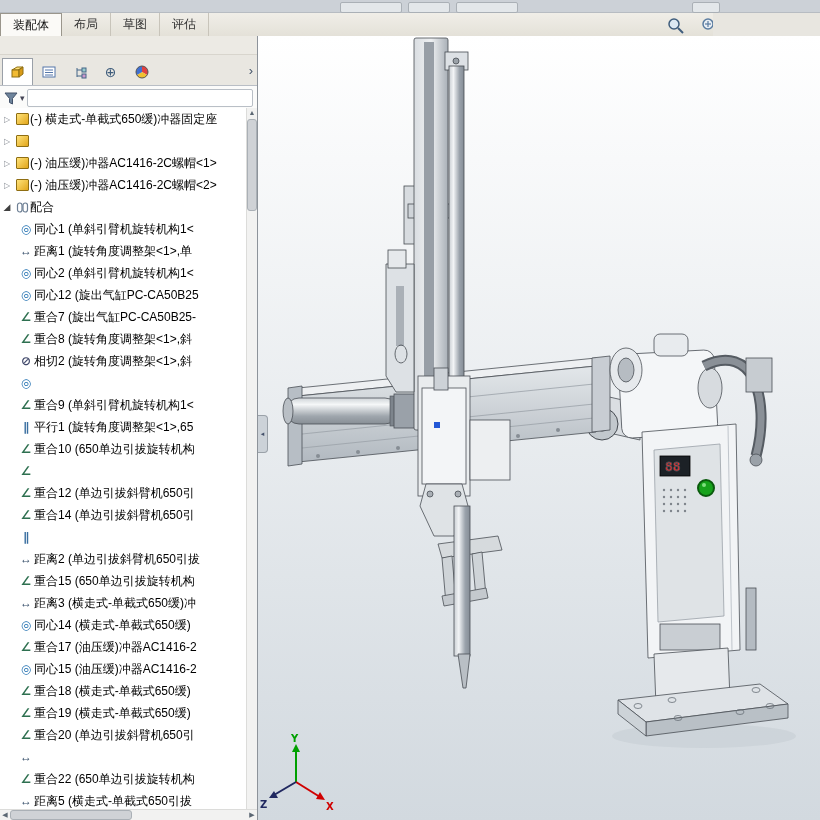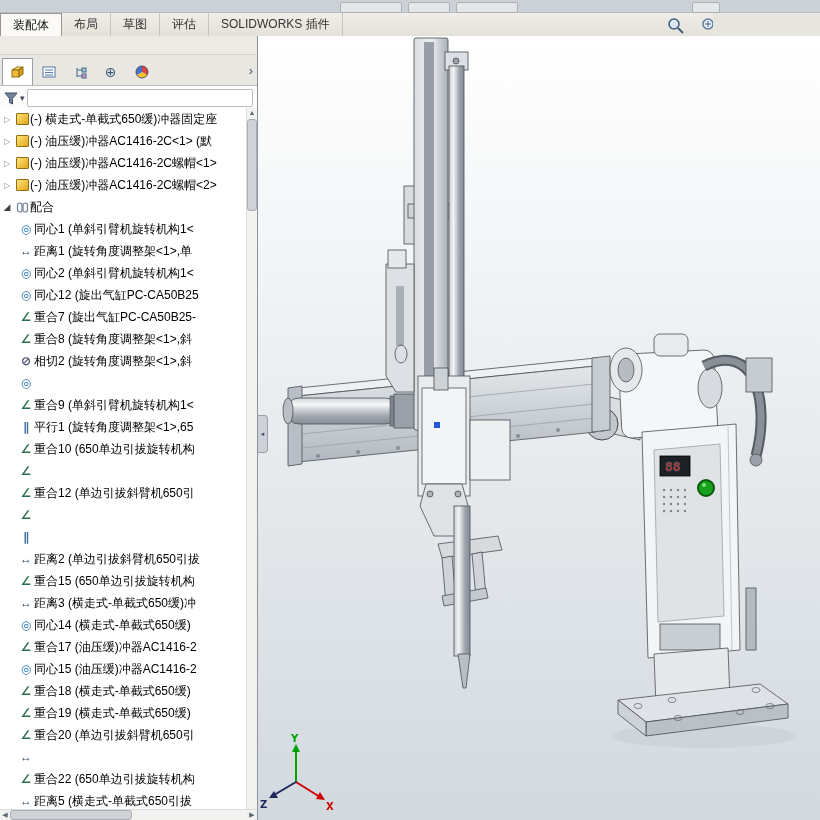--- a/index.html
+++ b/index.html
@@ -66,21 +66,20 @@
     <div class="tb-stub" style="left:456px;width:60px;"></div>
     <div class="tb-stub" style="left:692px;width:26px;"></div>
   </div>
 
   <div class="tabsbar">
     <div class="tabs">
         <div class="cm-tab active">装配体</div>
         <div class="cm-tab">布局</div>
         <div class="cm-tab">草图</div>
         <div class="cm-tab">评估</div>
-        <div class="cm-tab">SOLIDWORKS 插件</div>
       </div>
     <div class="bar-rest">
       <svg class="hud-ico" style="right:28px;" width="18" height="18">
         <circle cx="7" cy="7" r="5" fill="#dce8f2" stroke="#3f5d7c" stroke-width="1.5"></circle>
         <line x1="11" y1="11" x2="16" y2="16" stroke="#3f5d7c" stroke-width="2"></line>
       </svg>
       <svg class="hud-ico" style="right:0;" width="12" height="18">
         <circle cx="7" cy="7" r="5" fill="#e8eef4" stroke="#5a7ca0" stroke-width="1.5"></circle>
         <line x1="7" y1="4" x2="7" y2="10" stroke="#5a7ca0" stroke-width="1.2"></line>
         <line x1="4" y1="7" x2="10" y2="7" stroke="#5a7ca0" stroke-width="1.2"></line>
@@ -141,21 +140,20 @@
        <span class="ticon">
             <span class="ico-part"></span>
           </span>
        <span class="lbl">(-) 横走式-单截式650缓)冲器固定座</span>
      </div>
         <div class="trow">
        <span class="arr">▷</span>
        <span class="ticon">
             <span class="ico-part"></span>
           </span>
-       <span class="lbl">(-) 油压缓)冲器AC1416-2C&lt;1&gt; (默</span>
      </div>
         <div class="trow">
        <span class="arr">▷</span>
        <span class="ticon">
             <span class="ico-part"></span>
           </span>
        <span class="lbl">(-) 油压缓)冲器AC1416-2C螺帽&lt;1&gt;</span>
      </div>
         <div class="trow">
        <span class="arr">▷</span>
@@ -219,20 +217,21 @@
      </div>
         <div class="trow mate">
        <span class="ticon" style="color:#2e7050">∠</span>
      </div>
         <div class="trow mate">
        <span class="ticon" style="color:#2e7050">∠</span>
        <span class="lbl">重合12 (单边引拔斜臂机650引</span>
      </div>
         <div class="trow mate">
        <span class="ticon" style="color:#2e7050">∠</span>
+       <span class="lbl">重合14 (单边引拔斜臂机650引</span>
      </div>
         <div class="trow mate">
        <span class="ticon" style="color:#3a6fa0">∥</span>
      </div>
         <div class="trow mate">
        <span class="ticon" style="color:#38506b">↔</span>
        <span class="lbl">距离2 (单边引拔斜臂机650引拔</span>
      </div>
         <div class="trow mate">
        <span class="ticon" style="color:#2e7050">∠</span>

